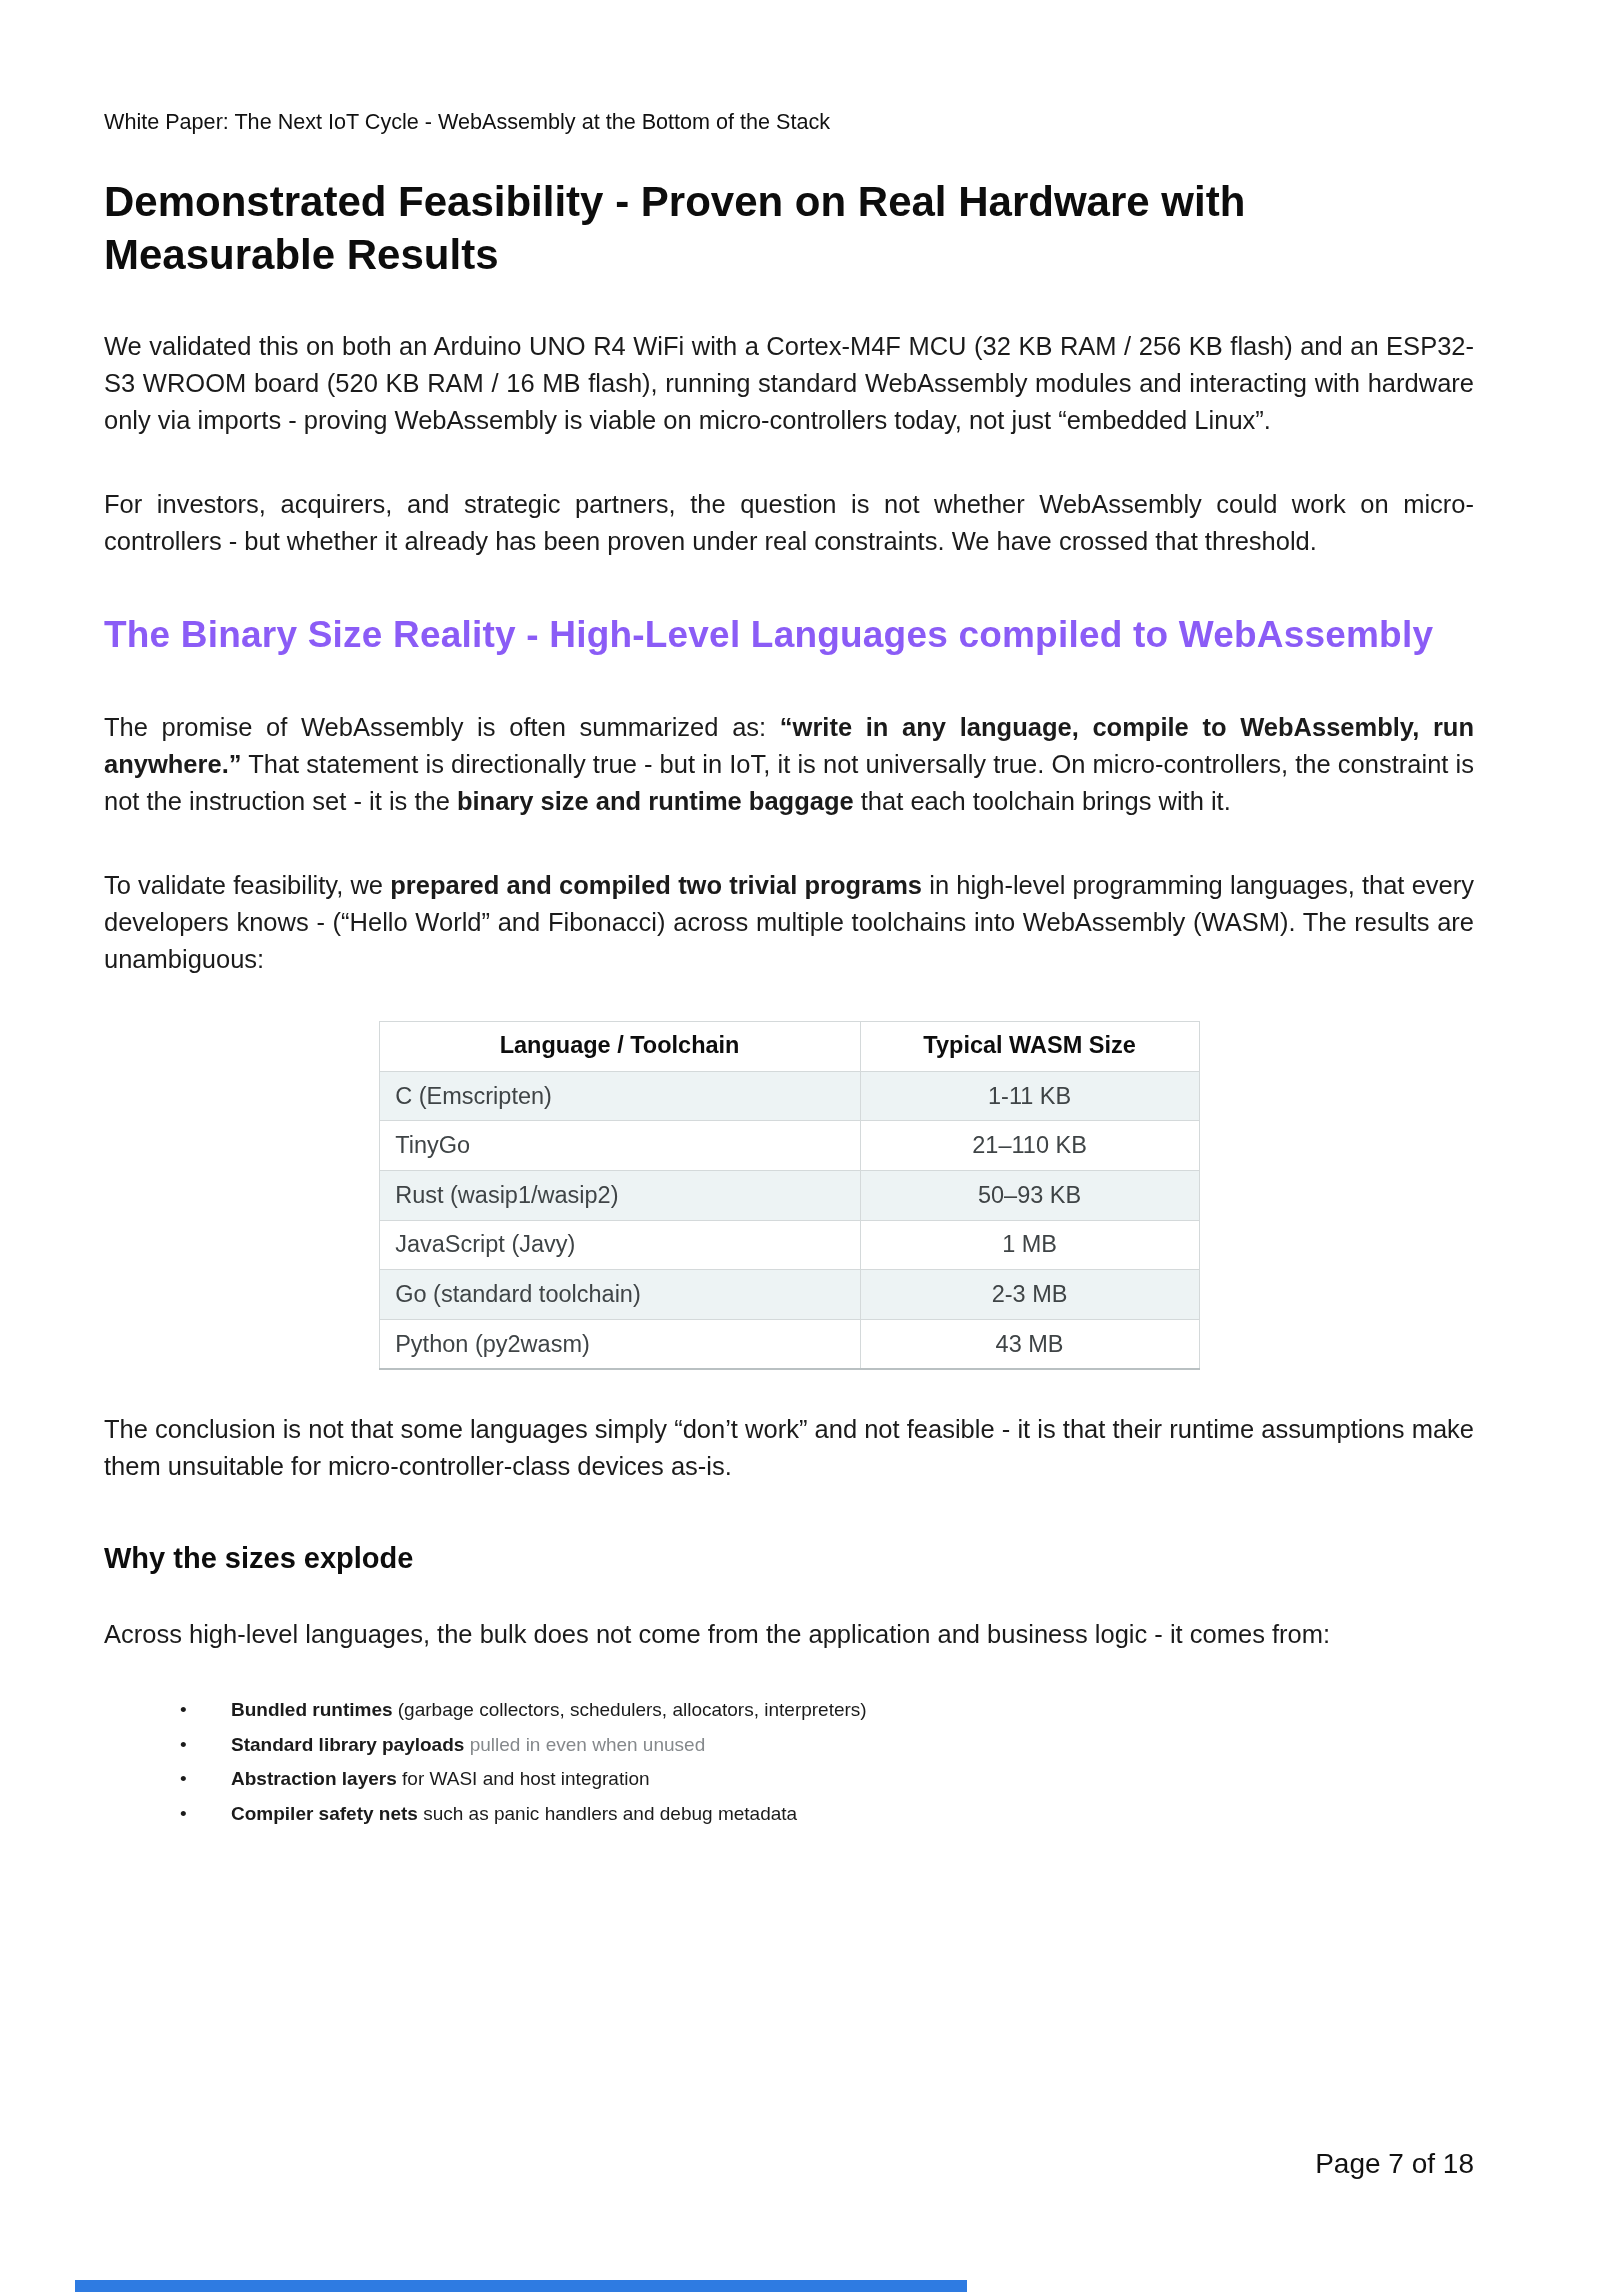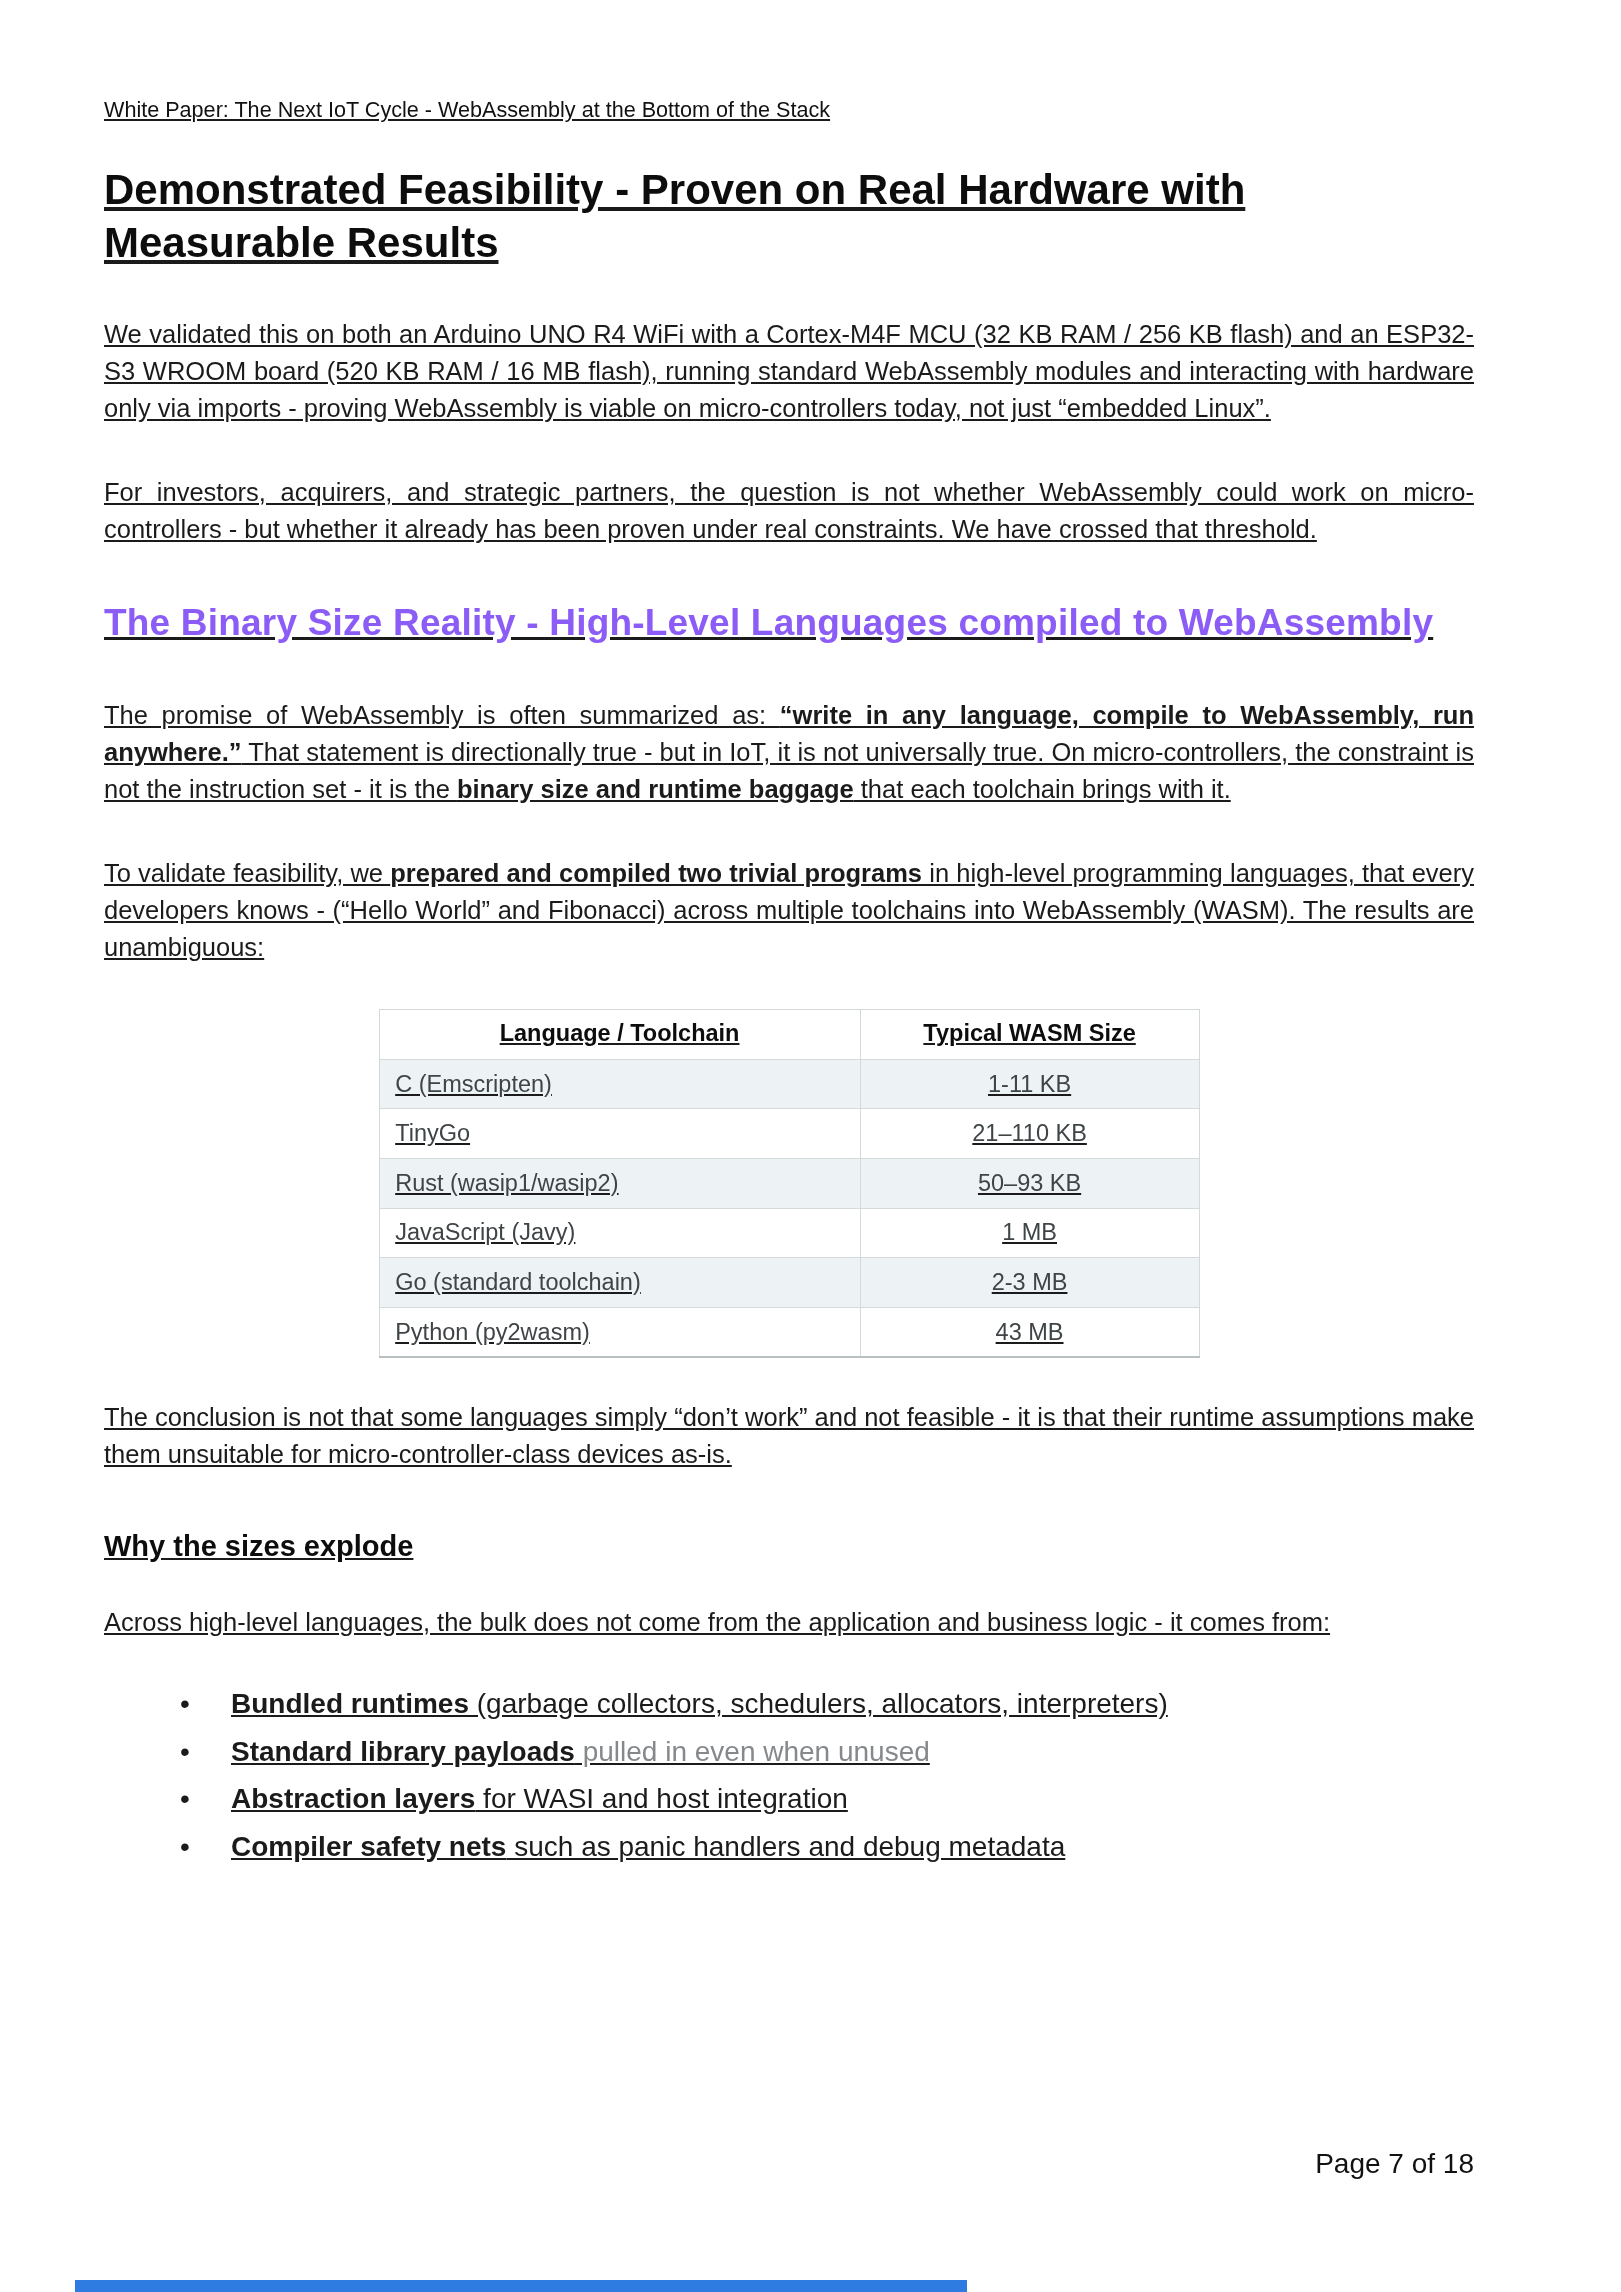--- a/index.html
+++ b/index.html
@@ -13,22 +13,21 @@
     height: 2293px;
     background: #ffffff;
     color: #1b1b1b;
     font-family: "Liberation Sans", sans-serif;
     overflow: hidden;
   }
   .content {
     position: absolute;
     left: 104px;
     right: 147px;
-    top: 4px;
-    text-decoration: underline;
+    top: 16px;
   }
   .running-header {
     padding-top: 93px;
     font-size: 21.6px;
     color: #111111;
   }
   h2.sec-heading {
     margin: 41px 0 0 0;
     font-size: 42px;
     line-height: 1.25;
@@ -83,21 +82,21 @@
   }
   table.wasm-table td.col-toolchain { width: 484px; text-align: left; }
   table.wasm-table td.col-size { width: 337px; text-align: center; }
   table.wasm-table tbody tr:nth-child(odd) { background: #edf3f4; }
   table.wasm-table tbody tr:nth-child(even) { background: #ffffff; }
 
   ul.explode-list {
     list-style: none;
     margin: 43px 0 0 0;
     padding: 0 0 0 76px;
-    font-size: 28px;
+    font-size: 19px;
     line-height: 1.45;
   }
   ul.explode-list li {
     position: relative;
     padding-left: 51px;
     margin-bottom: 6.9px;
   }
   ul.explode-list li::before {
     content: "\2022";
     position: absolute;

